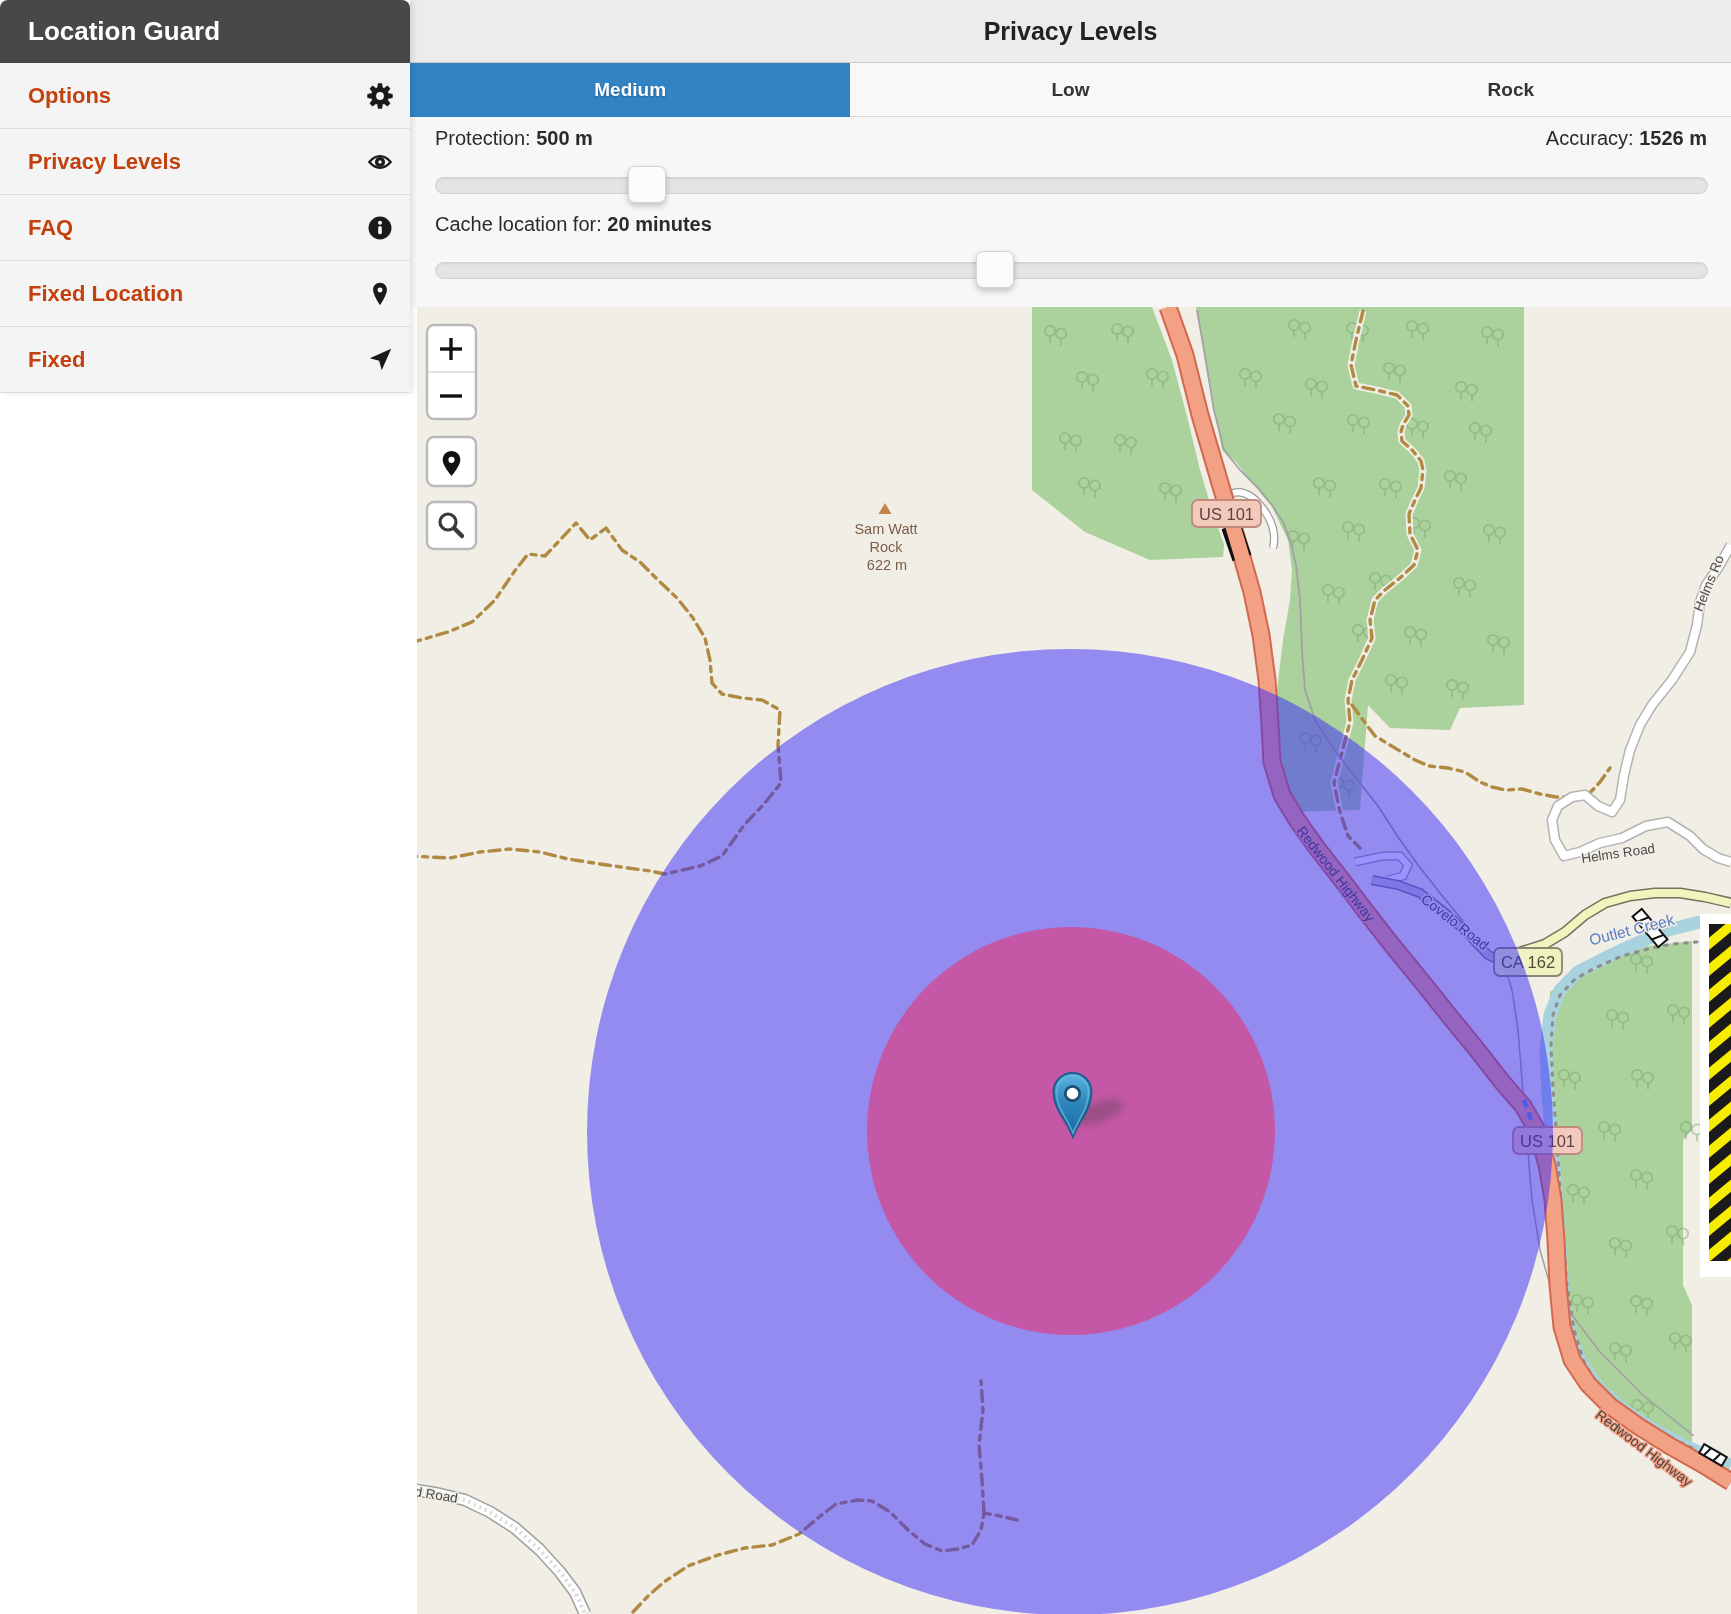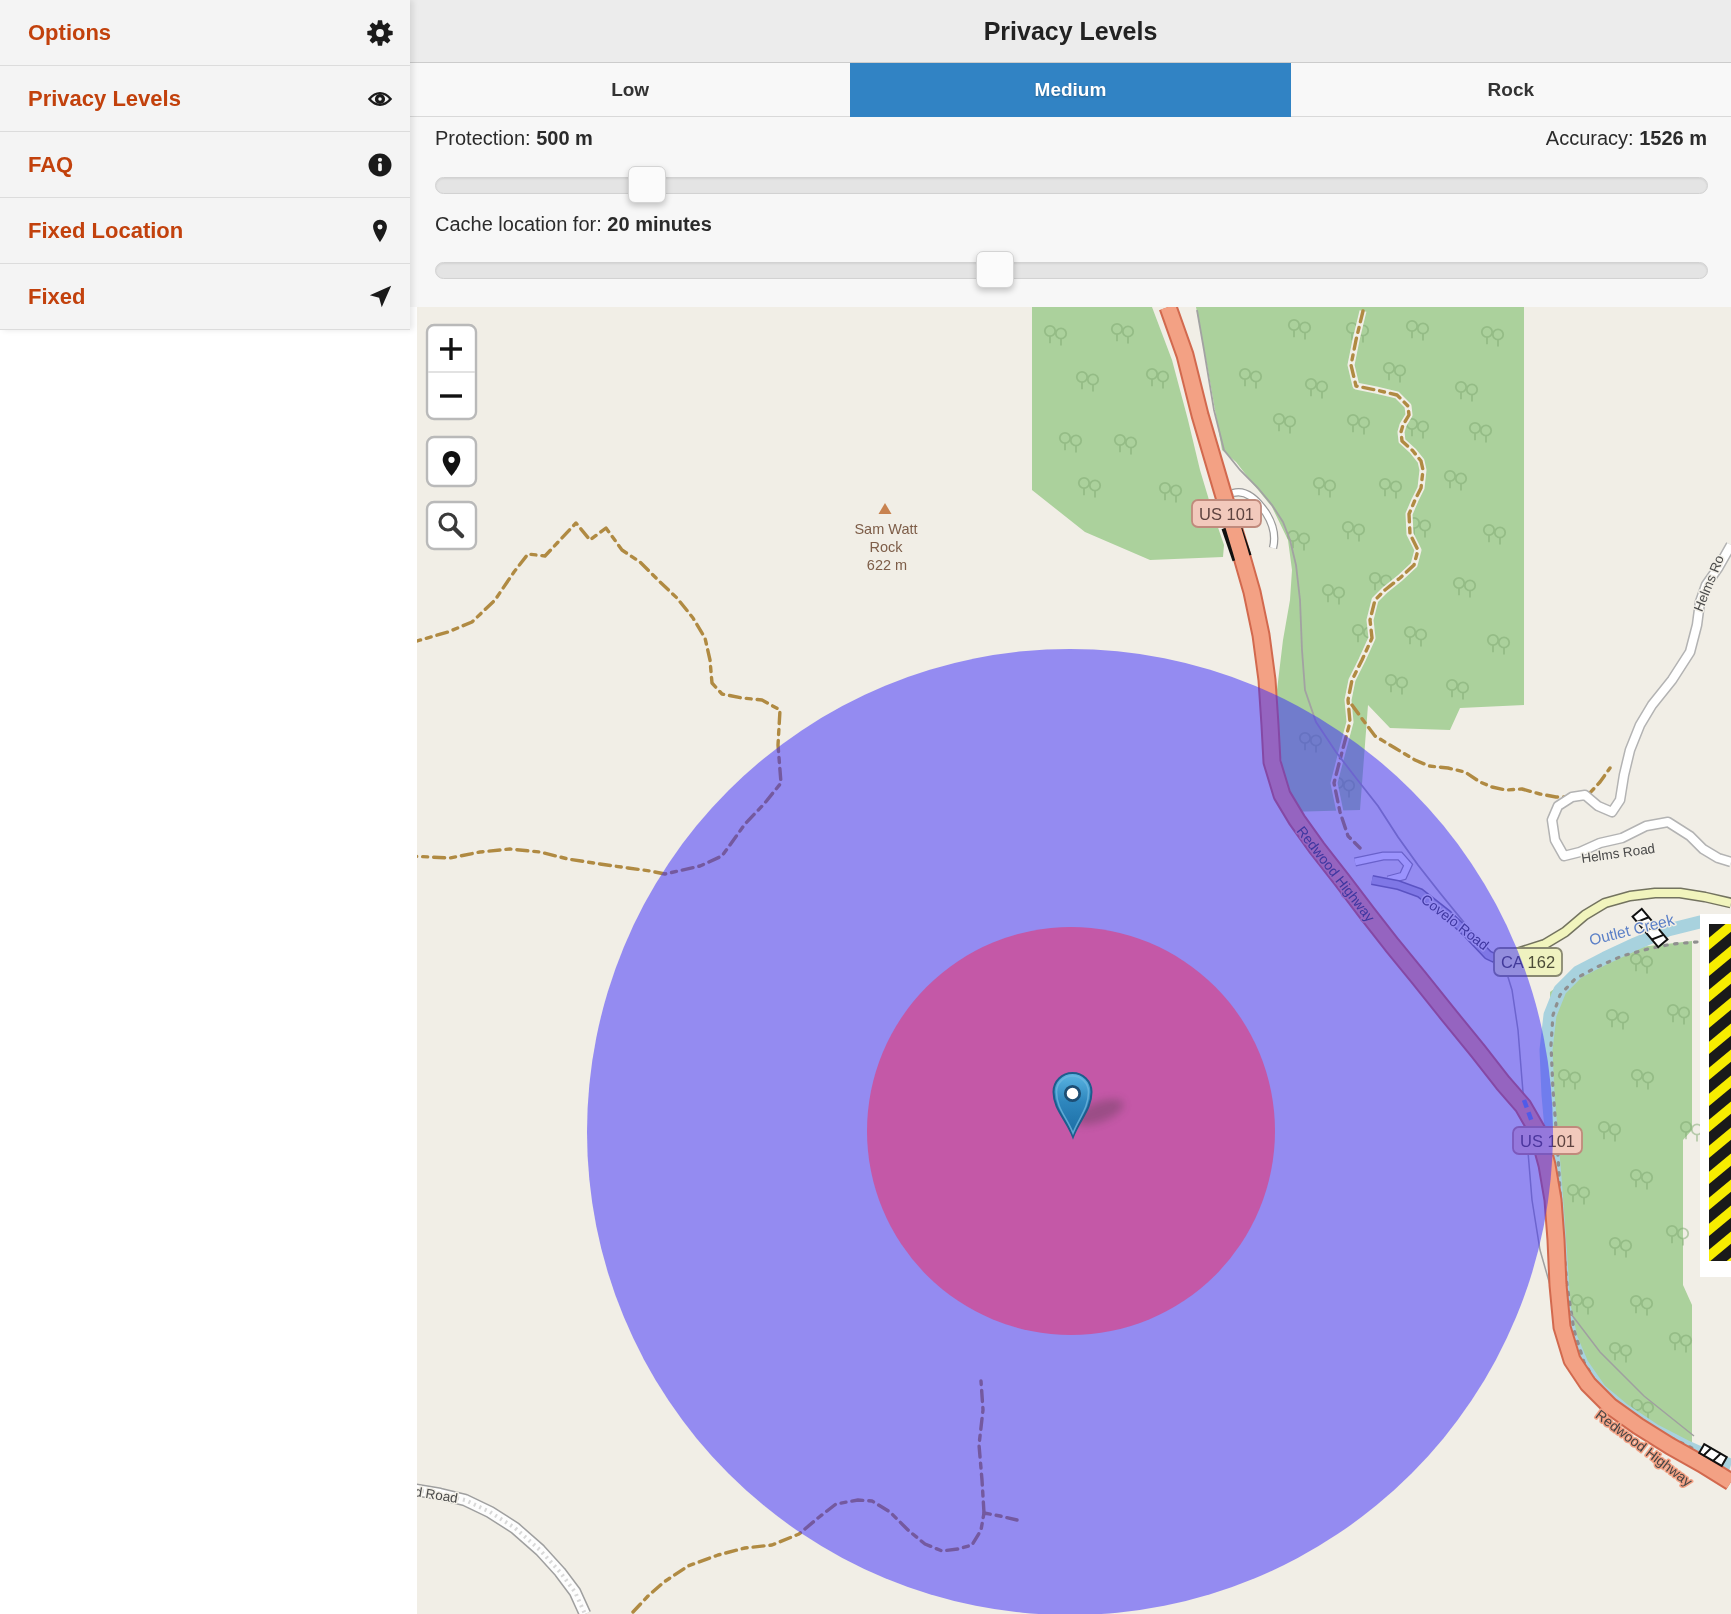--- a/index.html
+++ b/index.html
@@ -28,22 +28,22 @@
   .strack{position:absolute;height:15px;background:#e4e4e4;border:1px solid #d2d2d2;
     border-radius:9px;box-shadow:inset 0 1px 2px rgba(0,0,0,0.08);}
   .shandle{position:absolute;width:36px;height:35px;background:#fbfbfb;border:1px solid #d4d4d4;
     border-radius:7px;box-shadow:0 3px 6px rgba(0,0,0,0.22);}
 </style>
 </head>
 <body>
 
 <div id="chead">Privacy Levels</div>
 <div id="tabs">
+  <div class="tab sel">Medium</div>
   <div class="tab">Low</div>
-  <div class="tab sel">Medium</div>
   <div class="tab">Rock</div>
 </div>
 <div id="sliders">
   <div class="slabel" style="left:25px;top:10px;">Protection: <b>500 m</b></div>
   <div class="slabel" style="right:24px;top:10px;">Accuracy: <b>1526 m</b></div>
   <div class="strack" style="left:25px;top:60px;width:1271px;"></div>
   <div class="shandle" style="left:218px;top:49px;"></div>
   <div class="slabel" style="left:25px;top:96px;">Cache location for: <b>20 minutes</b></div>
   <div class="strack" style="left:25px;top:145px;width:1271px;"></div>
   <div class="shandle" style="left:566px;top:134px;"></div>
@@ -250,20 +250,21 @@
       </g>
 <g>
         <rect x="427" y="502" width="49" height="47" rx="7" fill="#fff" stroke="#b9b9b9" stroke-width="2.4"></rect>
         <circle cx="448" cy="522" r="8" fill="none" stroke="#3a3a3a" stroke-width="3.2"></circle>
         <line x1="454.5" y1="528.5" x2="462" y2="536" stroke="#3a3a3a" stroke-width="4.5" stroke-linecap="round"></line>
       </g>
 </g>
 </svg>
 
 <div id="sidebar">
+  <div id="sbhead">Location Guard</div>
   <div class="mrow">
       <span class="t">Options</span>
       <svg class="ic" viewBox="0 0 24 24">
         <g fill="#1a1a1a">
           <path d="M19.50 9.40L23.70 10.10L23.70 13.90L19.50 14.60ZM19.14 15.46L21.62 18.93L18.93 21.62L15.46 19.14ZM14.60 19.50L13.90 23.70L10.10 23.70L9.40 19.50ZM8.54 19.14L5.07 21.62L2.38 18.93L4.86 15.46ZM4.50 14.60L0.30 13.90L0.30 10.10L4.50 9.40ZM4.86 8.54L2.38 5.07L5.07 2.38L8.54 4.86ZM9.40 4.50L10.10 0.30L13.90 0.30L14.60 4.50ZM15.46 4.86L18.93 2.38L21.62 5.07L19.14 8.54Z"></path>
           <circle cx="12" cy="12" r="8.3"></circle>
           <circle cx="12" cy="12" r="3.6" fill="#f4f4f4"></circle>
         </g>
       </svg>
     </div>

